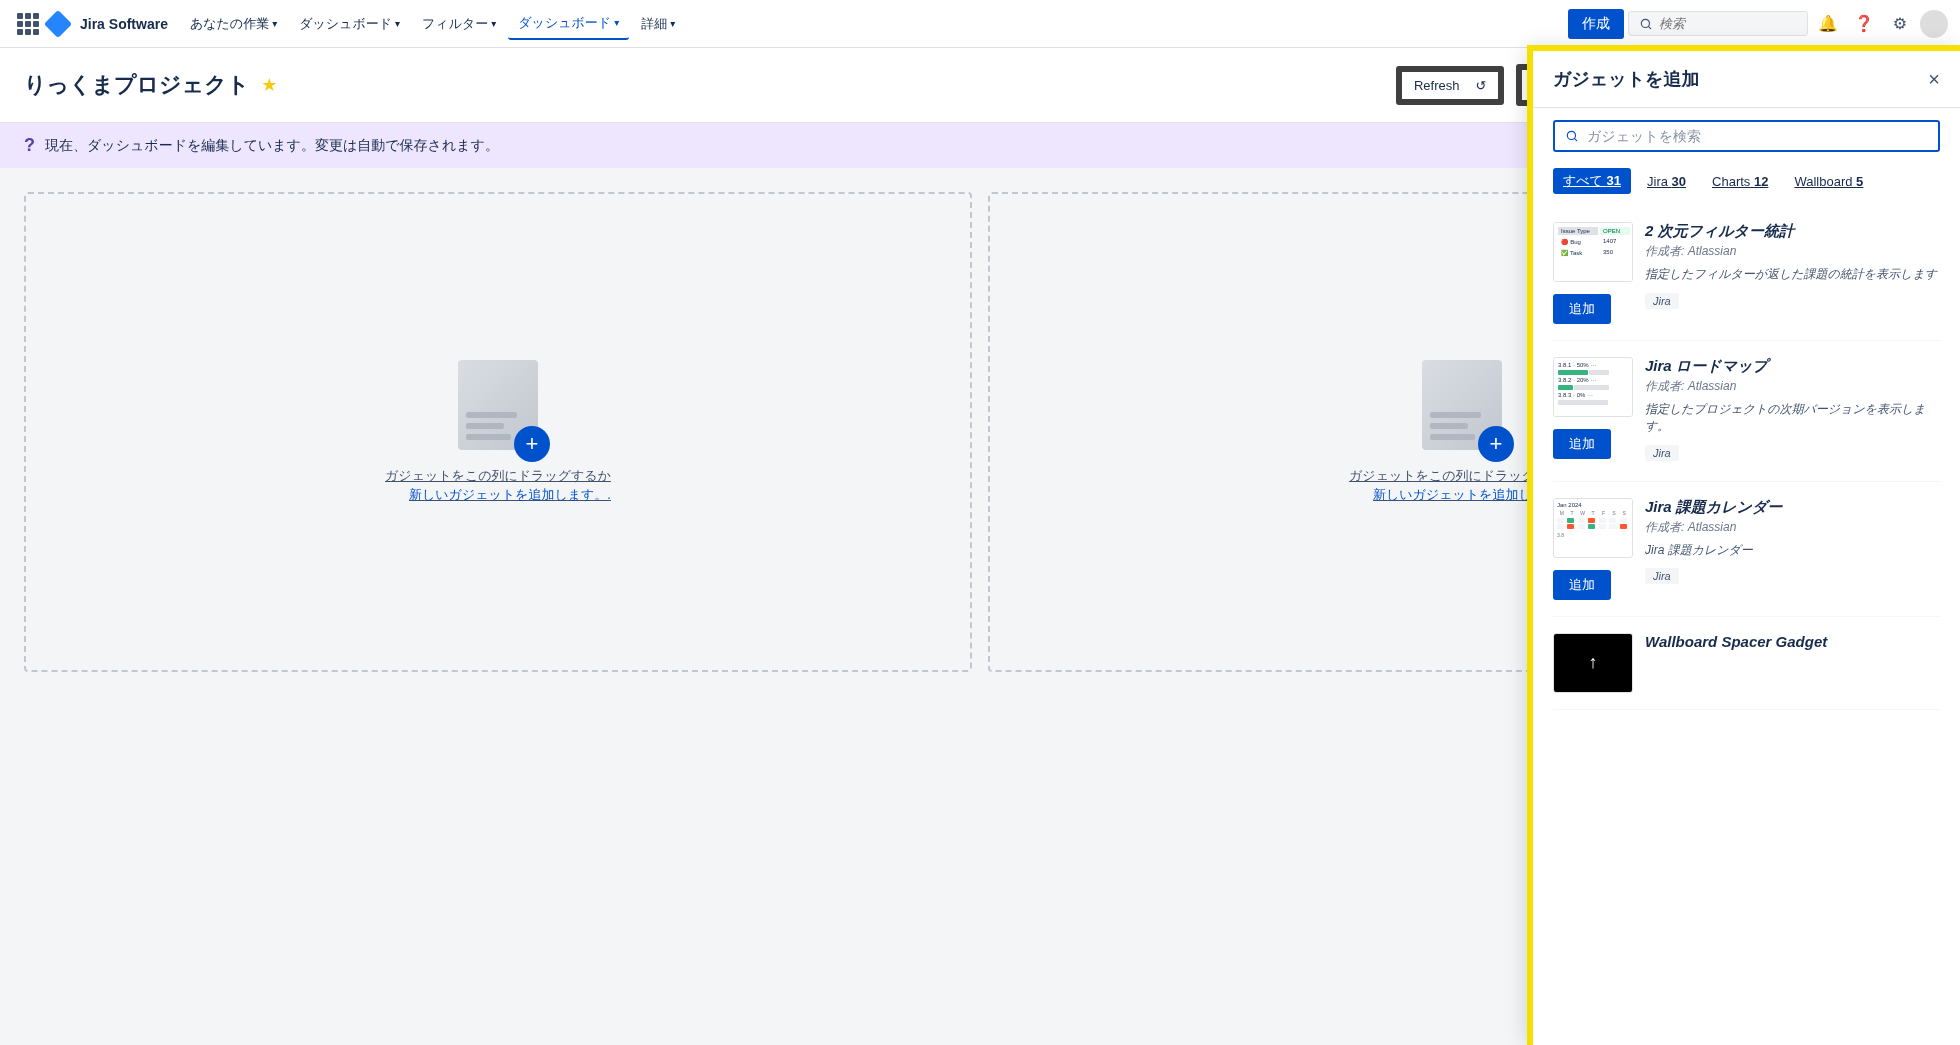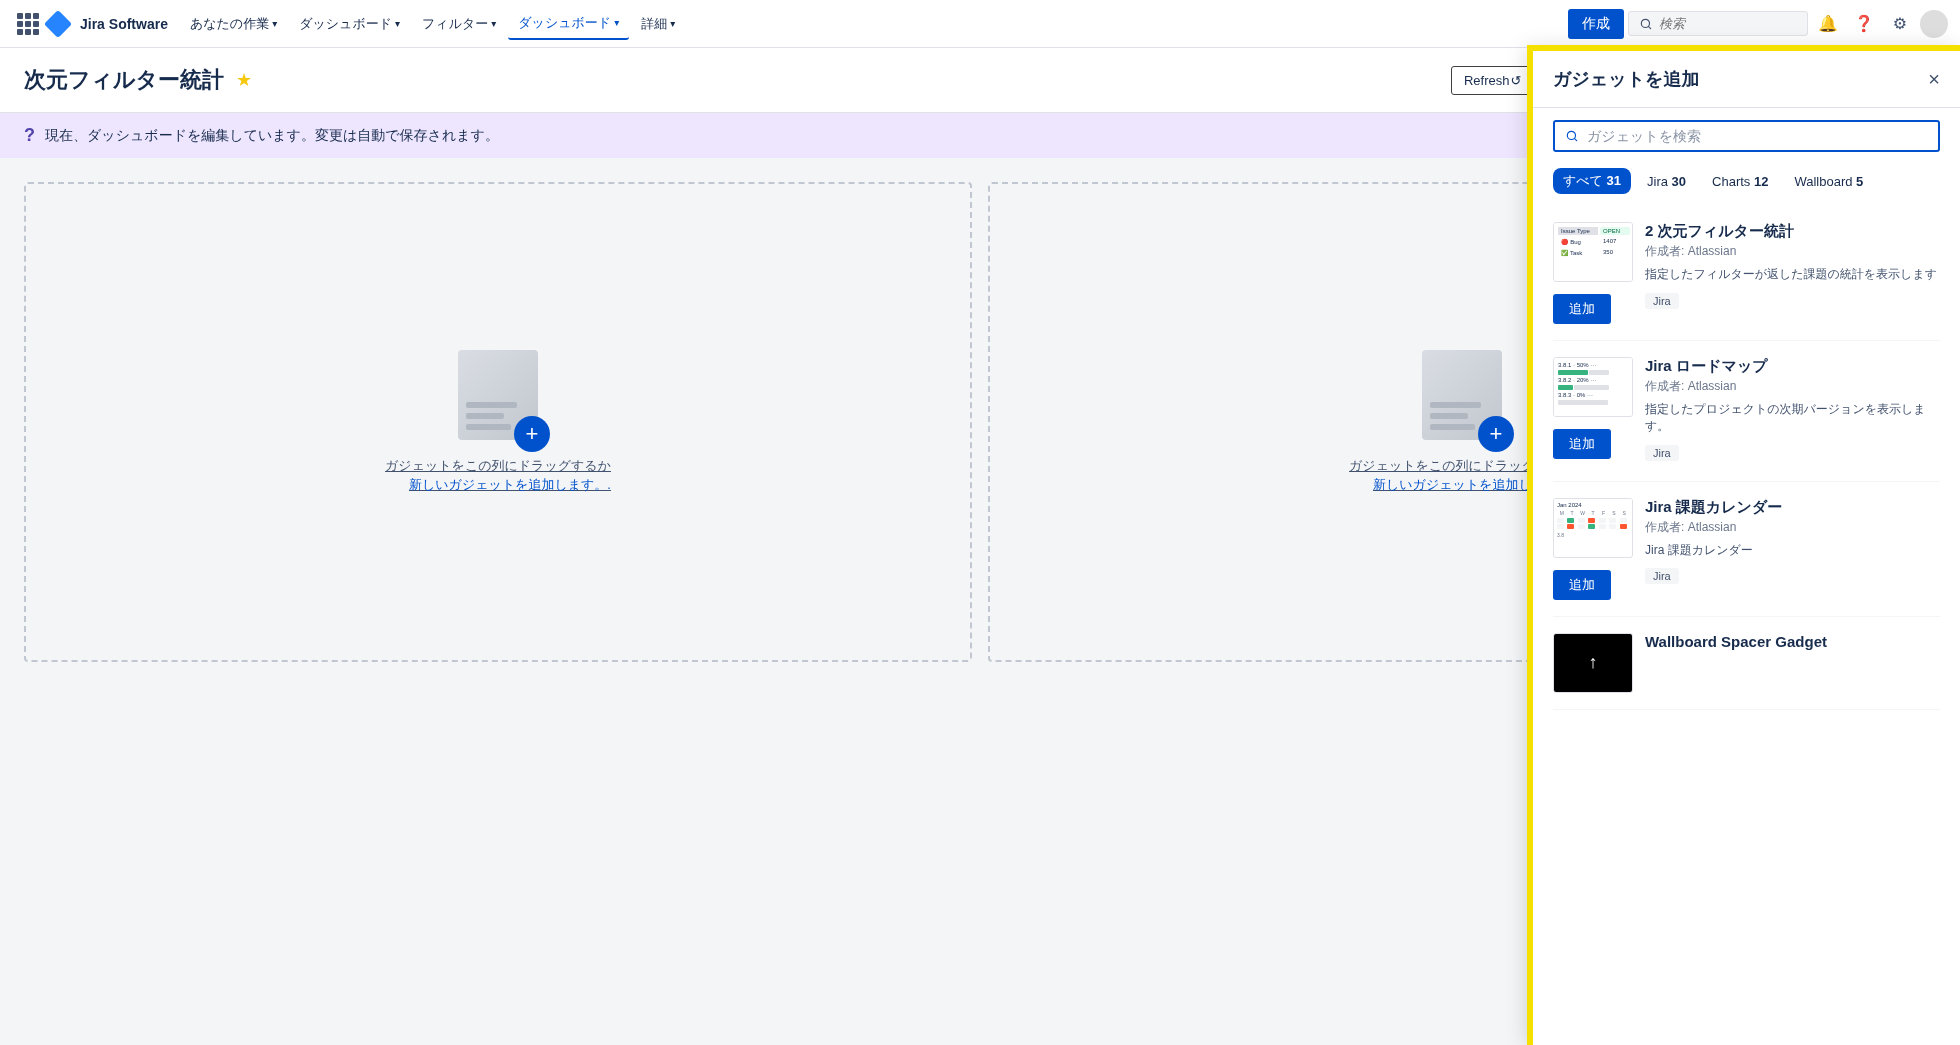--- a/index.html
+++ b/index.html
@@ -36,22 +36,22 @@
     .nav-avatar { width: 28px; height: 28px; border-radius: 50%; background: #ddd; cursor: pointer; }
 
     
     .page-header {
       display: flex; align-items: center; padding: 16px 24px; background: #fff;
       border-bottom: 1px solid #dfe1e6; gap: 12px;
     }
     .page-title { font-size: 22px; font-weight: 700; color: #172B4D; }
     .star-icon { color: #F6C90E; font-size: 18px; cursor: pointer; }
     .header-btn {
-      display: flex; align-items: center; gap: 1px; padding: 6px 12px;
-      border: 1px solid #404040; border-radius: 3px; background: #fff;
+      display: flex; align-items: center; gap: 16px; padding: 6px 12px;
+      border: 6px solid #404040; border-radius: 3px; background: #fff;
       font-size: 13px; color: #172B4D; cursor: pointer;
     }
     .header-btn-primary {
       background: #0052CC; color: #fff; border-color: #0052CC;
     }
     .dots-btn {
       padding: 6px 10px; border: 1px solid #dfe1e6; border-radius: 3px;
       background: #fff; cursor: pointer; font-size: 16px; color: #172B4D;
     }
 
@@ -105,22 +105,22 @@
     .gadget-search {
       margin: 12px 20px; display: flex; align-items: center;
       border: 2px solid #0052CC; border-radius: 3px; padding: 6px 10px; gap: 8px;
     }
     .gadget-search input { border: none; outline: none; font-size: 14px; flex: 1; color: #172B4D; }
     .gadget-search input::placeholder { color: #8993A4; }
 
     
     .filter-tabs { display: flex; flex-wrap: wrap; gap: 6px; padding: 4px 20px 12px; }
     .filter-tab {
-      padding: 4px 10px; border-radius: 8px; font-size: 13px; font-weight: 500;
-      cursor: pointer; border: none;
+      padding: 4px 10px; border-radius: 3px; font-size: 13px; font-weight: 500;
+      cursor: pointer; border: none; text-decoration: underline;
     }
     .filter-tab.active { background: #0052CC; color: #fff; }
     .filter-tab.inactive { background: transparent; color: #172B4D; }
     .filter-tab .count { font-weight: 700; }
 
     
     .gadget-list { flex: 1; overflow-y: auto; padding: 0 20px; }
     .gadget-item { display: flex; gap: 12px; padding: 16px 0; border-bottom: 1px solid #f4f5f7; }
     .gadget-thumb {
       width: 80px; height: 60px; border-radius: 3px; overflow: hidden;
@@ -132,21 +132,21 @@
     .thumb-row { display: flex; gap: 2px; margin-bottom: 2px; font-size: 7px; }
 
     
     .thumb-cal { padding: 3px; background: #fff; }
     .thumb-cal-header { font-size: 6px; color: #172B4D; margin-bottom: 2px; }
     .thumb-cal-grid { display: grid; grid-template-columns: repeat(7, 1fr); gap: 1px; }
     .thumb-cal-cell { width: 7px; height: 5px; border-radius: 1px; background: #f4f5f7; }
     .thumb-cal-cell.has-event { background: #FF5630; }
     .thumb-cal-cell.has-event2 { background: #36B37E; }
 
-    .gadget-info { flex: 1; }
+    .gadget-info { flex: 1; font-style: italic; }
     .gadget-name { font-size: 15px; font-weight: 700; color: #172B4D; margin-bottom: 2px; }
     .gadget-author { font-size: 12px; color: #6B778C; margin-bottom: 6px; }
     .gadget-desc { font-size: 12px; color: #42526E; margin-bottom: 8px; line-height: 1.4; }
     .gadget-tag {
       display: inline-block; padding: 2px 8px; background: #f4f5f7;
       border-radius: 3px; font-size: 11px; color: #42526E; margin-bottom: 4px;
     }
     .gadget-add-btn {
       display: block; background: #0052CC; color: #fff; border: none; border-radius: 3px;
       padding: 6px 16px; font-size: 13px; cursor: pointer; margin-top: 6px;
@@ -211,21 +211,21 @@
     </svg>
     <input type="text" placeholder="検索" style="">
   </div>
   <div class="nav-icon">🔔</div>
   <div class="nav-icon">❓</div>
   <div class="nav-icon">⚙</div>
   <div class="nav-avatar"></div>
 </nav>
 
 <div class="page-header">
-  <h1 class="page-title">次元フィルター統計</h1>
+  <h1 class="page-title">りっくまプロジェクト</h1>
   <span class="star-icon">★</span>
   <div style="flex:1"></div>
   <button class="header-btn">
     <span>Refresh</span>
     <span>↺</span>
   </button>
   <button class="header-btn">ガジェットを追加</button>
   <button class="header-btn">レイアウトを変更</button>
   <button class="header-btn header-btn-primary">完了</button>
   <button class="dots-btn">···</button>

